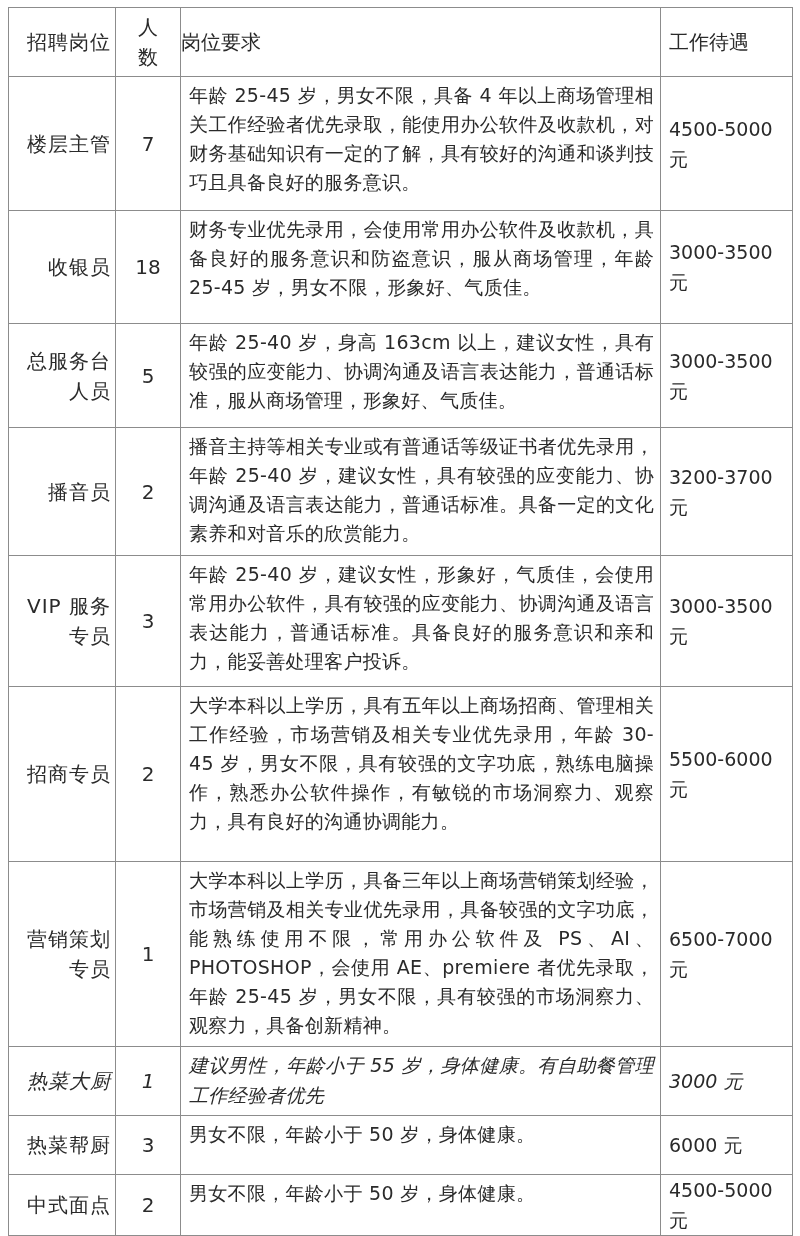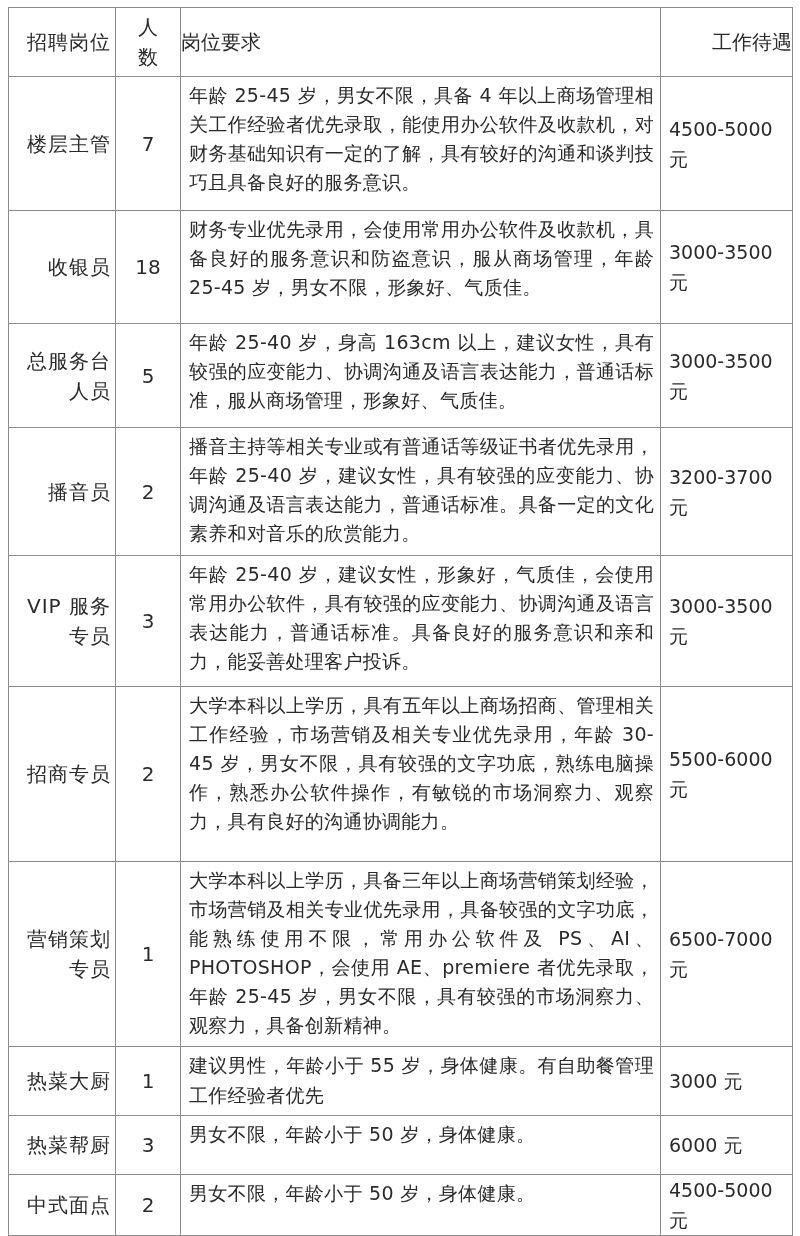--- a/index.html
+++ b/index.html
@@ -59,33 +59,33 @@
       font-size: 19px;
       line-height: 30px;
       padding: 0 6px 0 8px !important;
     }
     th.head-req {
       text-align: left;
       font-size: 20px;
       padding-right: 60px !important;
     }
     th.head-pay {
-      text-align: right;
+      text-align: left;
       font-size: 20px;
       padding-left: 8px !important;
     }
     tr.r-head { height: 69px; }
     tr.r1 { height: 134px; }
     tr.r2 { height: 113px; }
     tr.r3 { height: 104px; }
     tr.r4 { height: 128px; }
     tr.r5 { height: 131px; }
     tr.r6 { height: 175px; }
     tr.r7 { height: 185px; }
-    tr.r8 { height: 69px; }
+    tr.r8 { height: 69px; font-style: italic; }
     tr.r9 { height: 59px; margin-top: 11px; }
     tr.r10 { height: 57px; margin-top: 38px; }
 
     tr.r1 .req, tr.r2 .req, tr.r3 .req, tr.r4 .req,
     tr.r5 .req, tr.r6 .req, tr.r7 .req { padding-top: 4px !important; }
     tr.r8 .req, tr.r9 .req, tr.r10 .req { padding-top: 3px !important; line-height: 30px; }
   </style>
 </head>
 <body>
 

